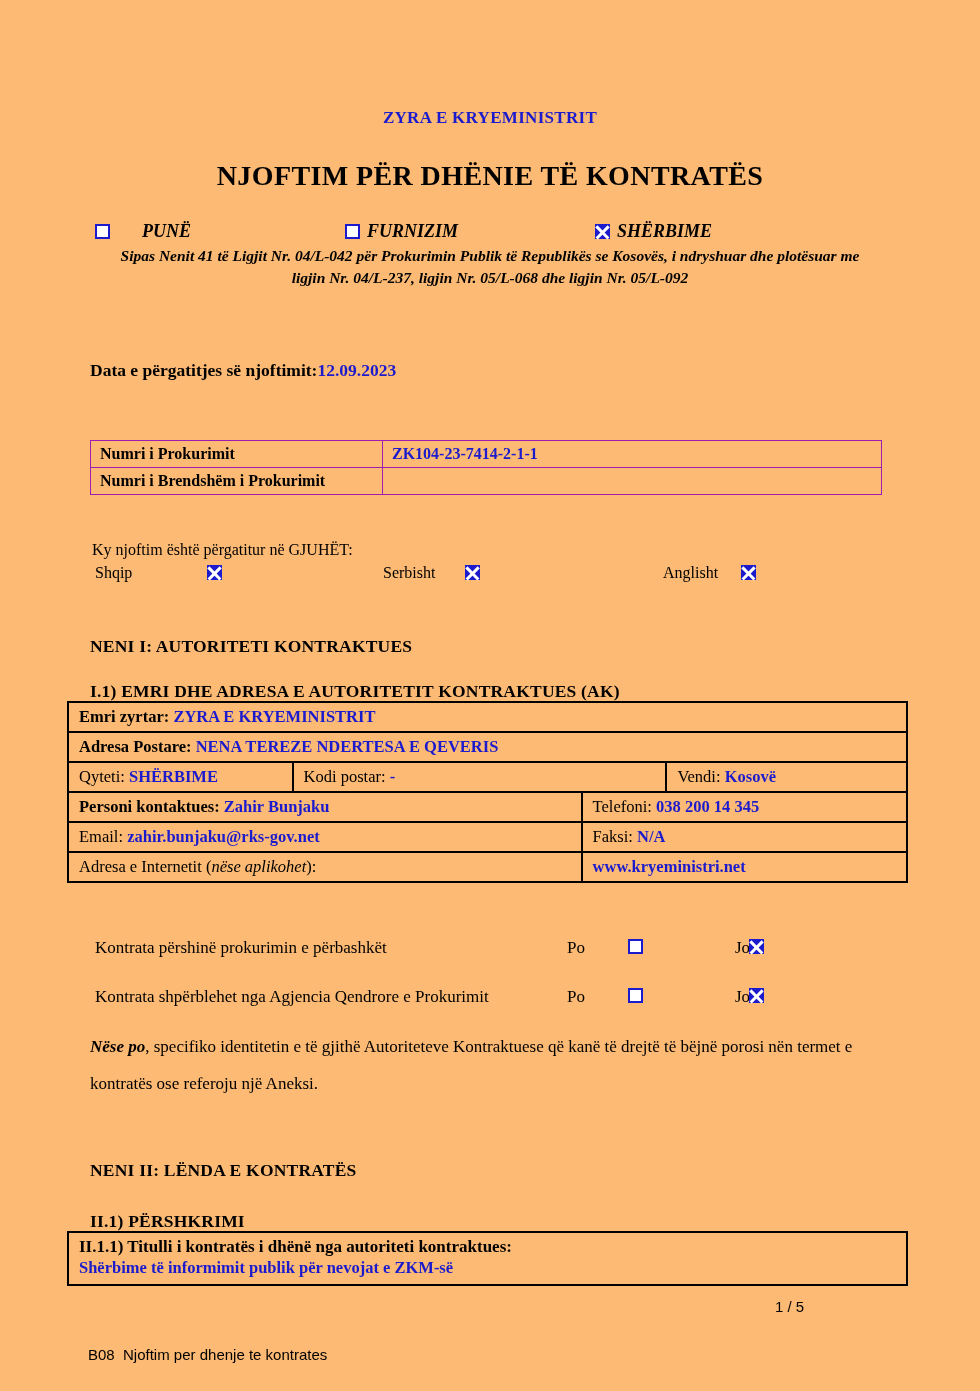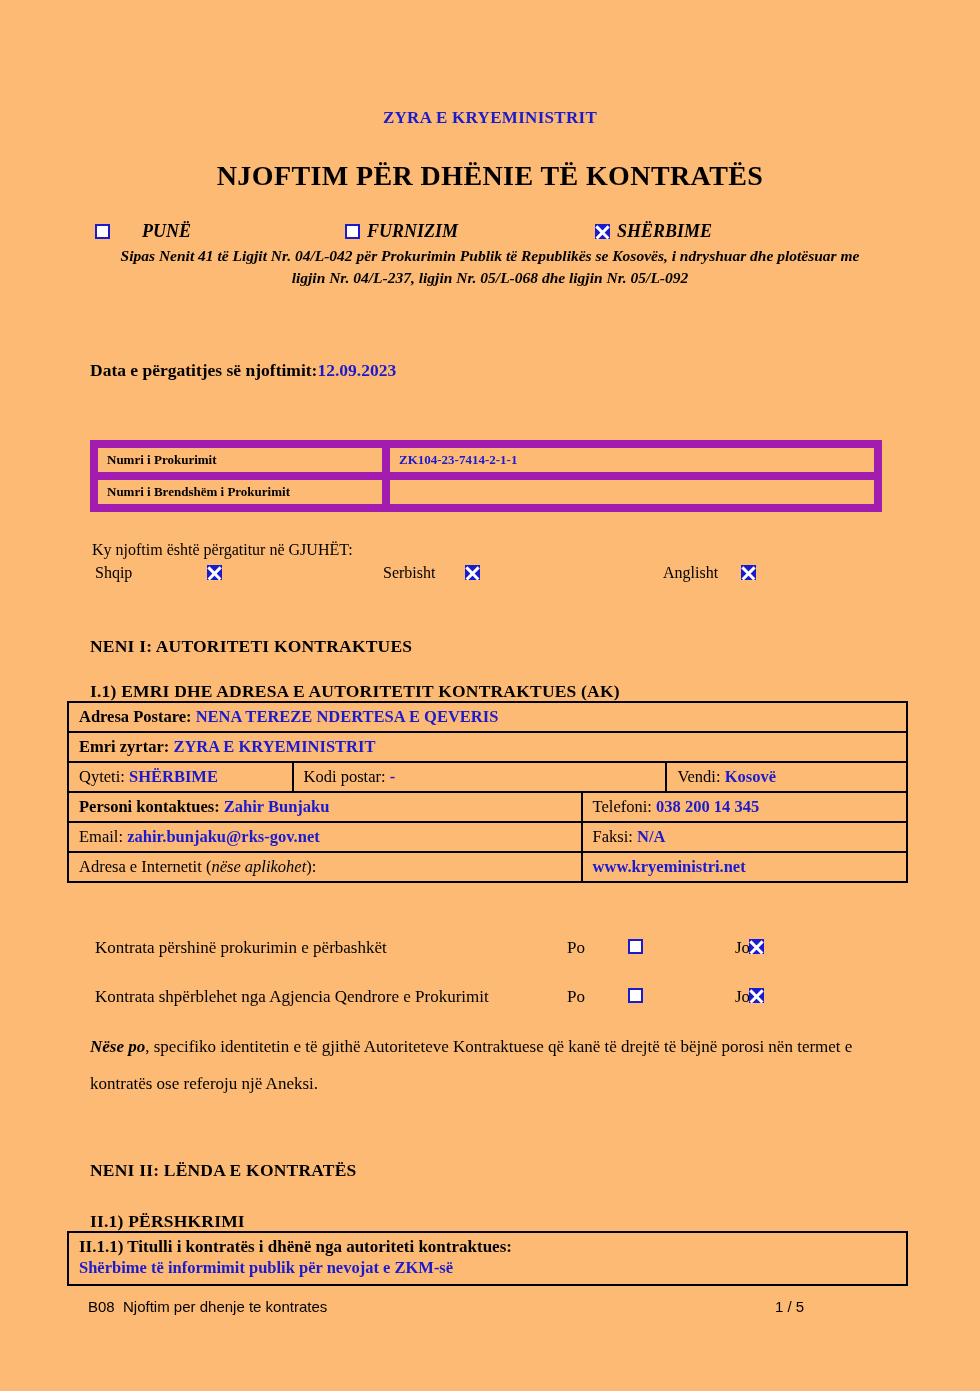--- a/index.html
+++ b/index.html
@@ -46,21 +46,21 @@
     width: 17px; height: 2.6px; background: #fff;
   }
   .cb.checked::before { transform: rotate(45deg); }
   .cb.checked::after  { transform: rotate(-45deg); }
 
   
   .proc-table {
     top: 440px; left: 90px; width: 792px;
     border-collapse: collapse; position: absolute;
   }
-  .proc-table td { border: 8px solid #a21caf; font-size: 13px; padding: 4px 9px; height: 23px; }
+  .proc-table td { border: 1px solid #a21caf; font-size: 16px; padding: 4px 9px; height: 23px; }
   .proc-table td.lbl { font-weight: bold; width: 292px; }
   .blue-val { color: var(--blue); font-weight: bold; }
 
   .lang-intro { top: 541px; left: 92px; font-size: 16px; }
   .lang-row { top: 564px; left: 95px; width: 800px; height: 20px; }
   .lang-row .lang-label { position: absolute; top: 0; font-size: 16px; }
   .lang-row .cb { position: absolute; top: 1px; }
 
   .sec-heading { font-size: 17.5px; font-weight: bold; letter-spacing: .2px; }
   .neni1 { top: 636px; left: 90px; }
@@ -91,21 +91,21 @@
   .note .bi { font-weight: bold; font-style: italic; }
 
   .desc-box {
     top: 1231px; left: 67px; width: 841px;
     border: 2px solid #000; position: absolute;
     padding: 4px 10px 6px 10px;
   }
   .desc-box .box-label { font-size: 17px; font-weight: bold; }
   .desc-box .box-value { font-size: 16.5px; font-weight: bold; color: var(--blue); margin-top: 1px; }
 
-  .footer-left { top: 1298px; left: 88px; font-family: "Liberation Sans", sans-serif; font-size: 15px; white-space: pre; }
+  .footer-left { top: 1346px; left: 88px; font-family: "Liberation Sans", sans-serif; font-size: 15px; white-space: pre; }
   .footer-page { top: 1298px; left: 775px; font-family: "Liberation Sans", sans-serif; font-size: 15px; }
 </style>
 </head>
 <body>
 
 <div class="page">
 
   <div class="centered org-header">ZYRA E KRYEMINISTRIT</div>
 
   <div class="centered doc-title">NJOFTIM PËR DHËNIE TË KONTRATËS</div>
@@ -162,28 +162,28 @@
   <table class="ak-table">
     <colgroup>
         <col style="width:225px">
         <col style="width:290px">
         <col style="width:85px">
         <col style="width:241px">
       </colgroup>
     <tbody>
         <tr>
       <td colspan="4">
+        <span class="b">Emri zyrtar:</span>
+        <span class="blue-val">ZYRA E KRYEMINISTRIT</span>
+      </td>
+    </tr>
+    <tr>
+      <td colspan="4">
         <span class="b">Adresa Postare:</span>
         <span class="blue-val">NENA TEREZE NDERTESA E QEVERIS</span>
-      </td>
-    </tr>
-    <tr>
-      <td colspan="4">
-        <span class="b">Emri zyrtar:</span>
-        <span class="blue-val">ZYRA E KRYEMINISTRIT</span>
       </td>
     </tr>
     <tr>
       <td>
         <span>Qyteti:</span>
         <span class="blue-val">SHËRBIME</span>
       </td>
       <td colspan="2">
         <span>Kodi postar:</span>
         <span class="blue-val">-</span>

